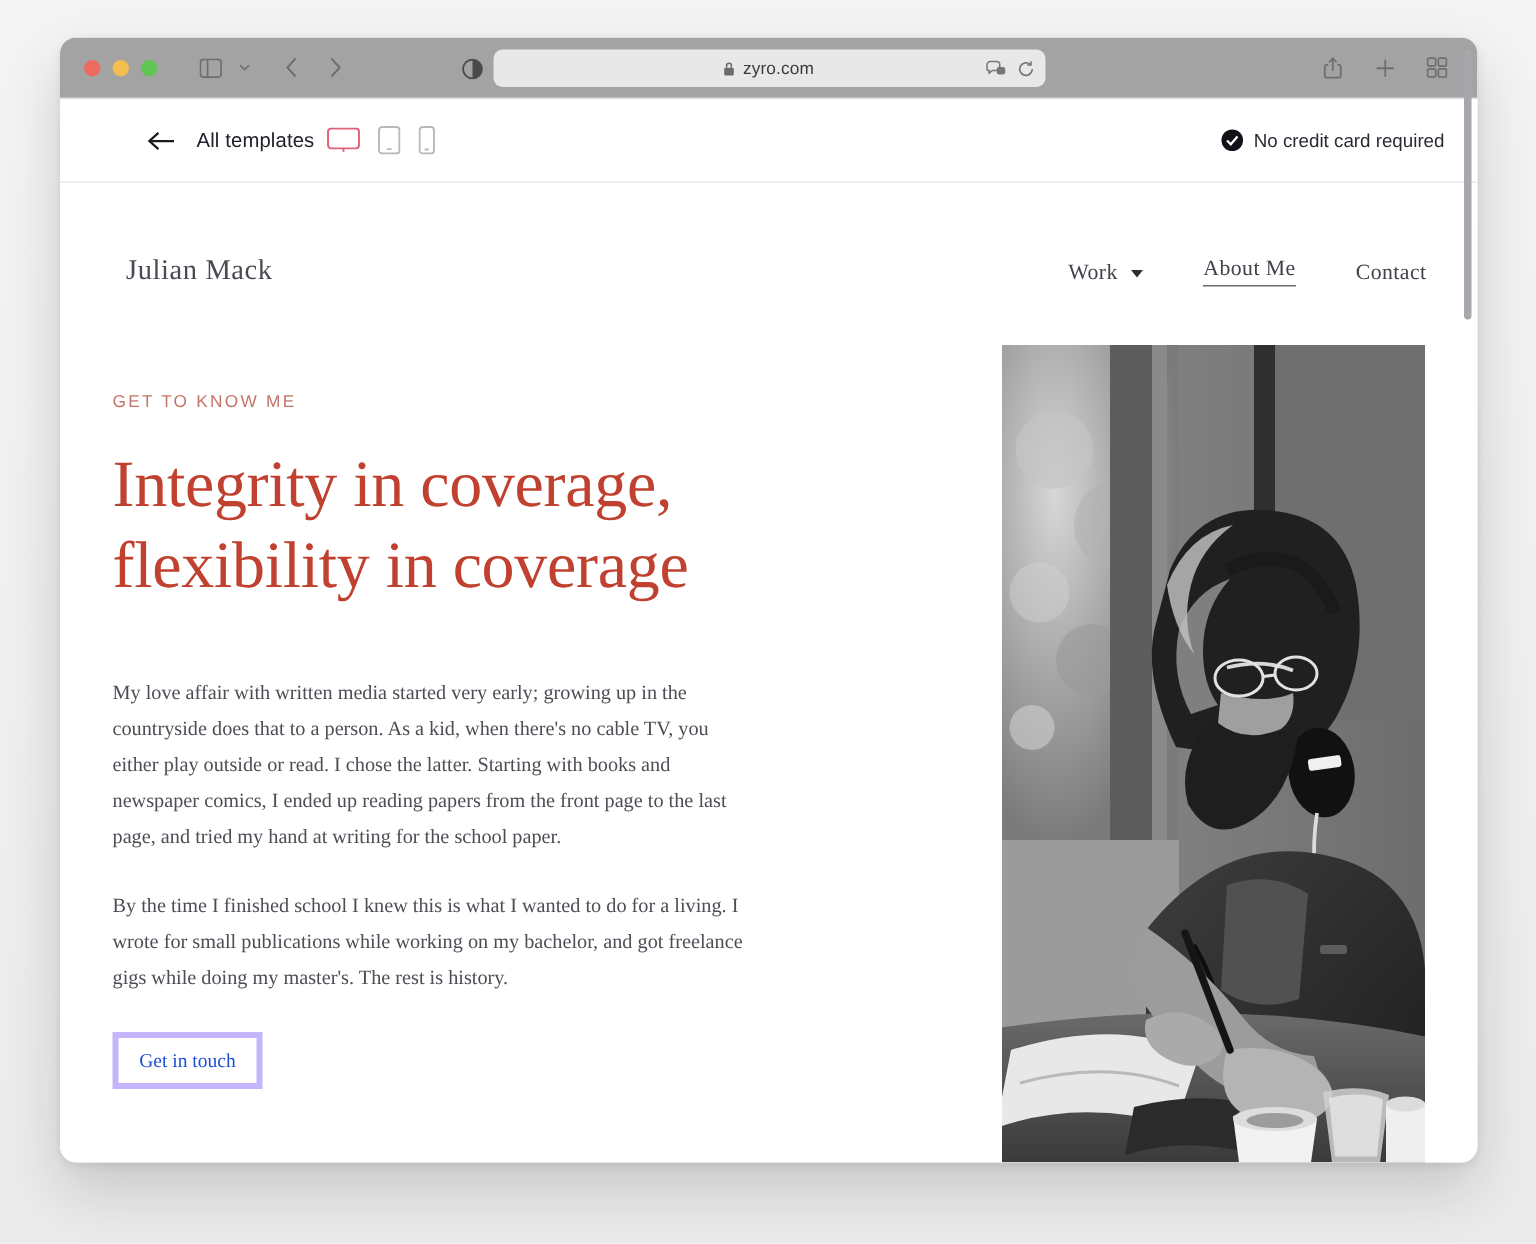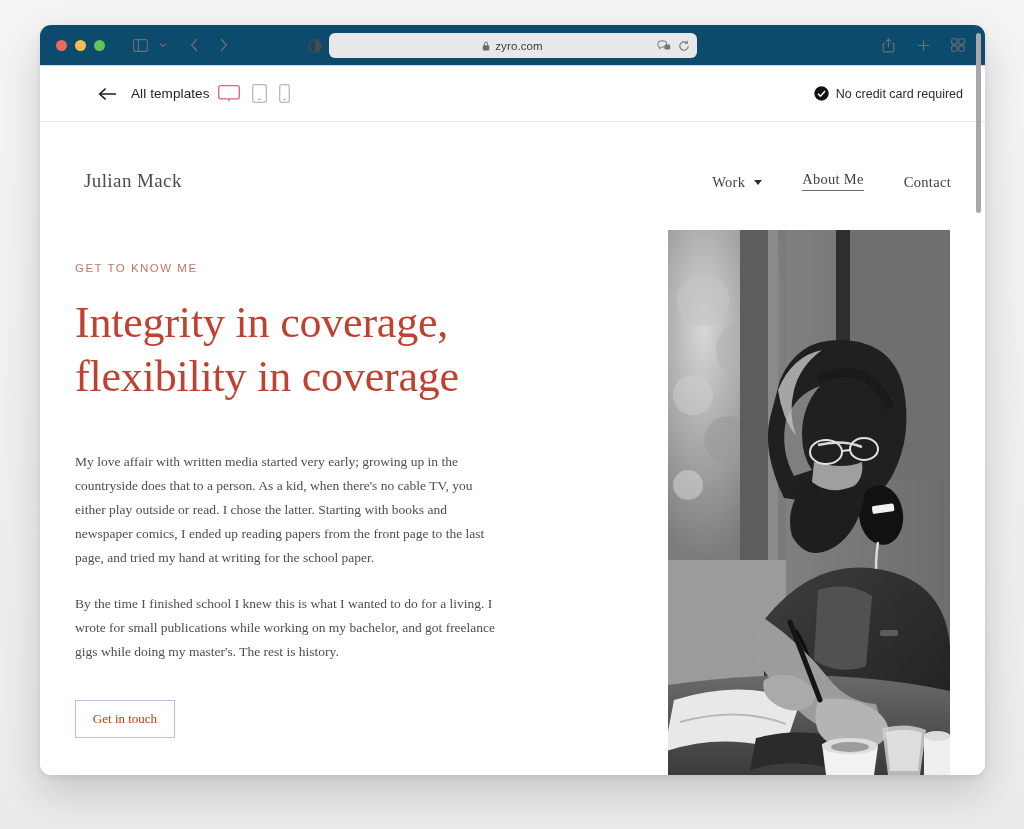--- a/index.html
+++ b/index.html
@@ -23,21 +23,21 @@
     background: #ffffff;
     border-radius: 11px;
     box-shadow: 0 18px 40px rgba(0,0,0,0.16), 0 2px 6px rgba(0,0,0,0.08);
     overflow: hidden;
   }
 
   
   .chrome {
     position: relative;
     height: 41px;
-    background: #0c4a6e;
+    background: #a3a3a3;
     border-bottom: 1px solid #dddddd;
     display: flex; align-items: center;
   }
   .traffic { display: flex; gap: 8px; margin-left: 16px; }
   .dot { width: 11px; height: 11px; border-radius: 50%; }
   .dot.red { background: #ed6a5e; }
   .dot.yellow { background: #f5bf4f; }
   .dot.green { background: #61c554; }
 
   .chrome-icons-left { display: flex; align-items: center; gap: 3px; margin-left: 22px; }
@@ -155,26 +155,26 @@
     margin-bottom: 46px;
   }
   .para {
     font-family: "Liberation Serif", serif;
     font-size: 13.5px; line-height: 1.78;
     color: #4d4d55;
     width: 428px;
     margin-bottom: 22px;
   }
   .cta {
-    margin-top: 36px;
+    margin-top: 24px;
     width: 100px; height: 38px;
-    border: 1px solid #c4b5fd;
+    border: 4px solid #c4b5fd;
     background: transparent;
     font-family: "Liberation Serif", serif;
-    font-size: 13px; color: #c2410c;
+    font-size: 13px; color: #1d4ed8;
     display: flex; align-items: center; justify-content: center;
     cursor: pointer;
   }
 
   .hero-photo {
     position: absolute;
     left: 628px; top: 108px;
     width: 282px; height: 545px;
     overflow: hidden;
     background: #7d7d7d;

